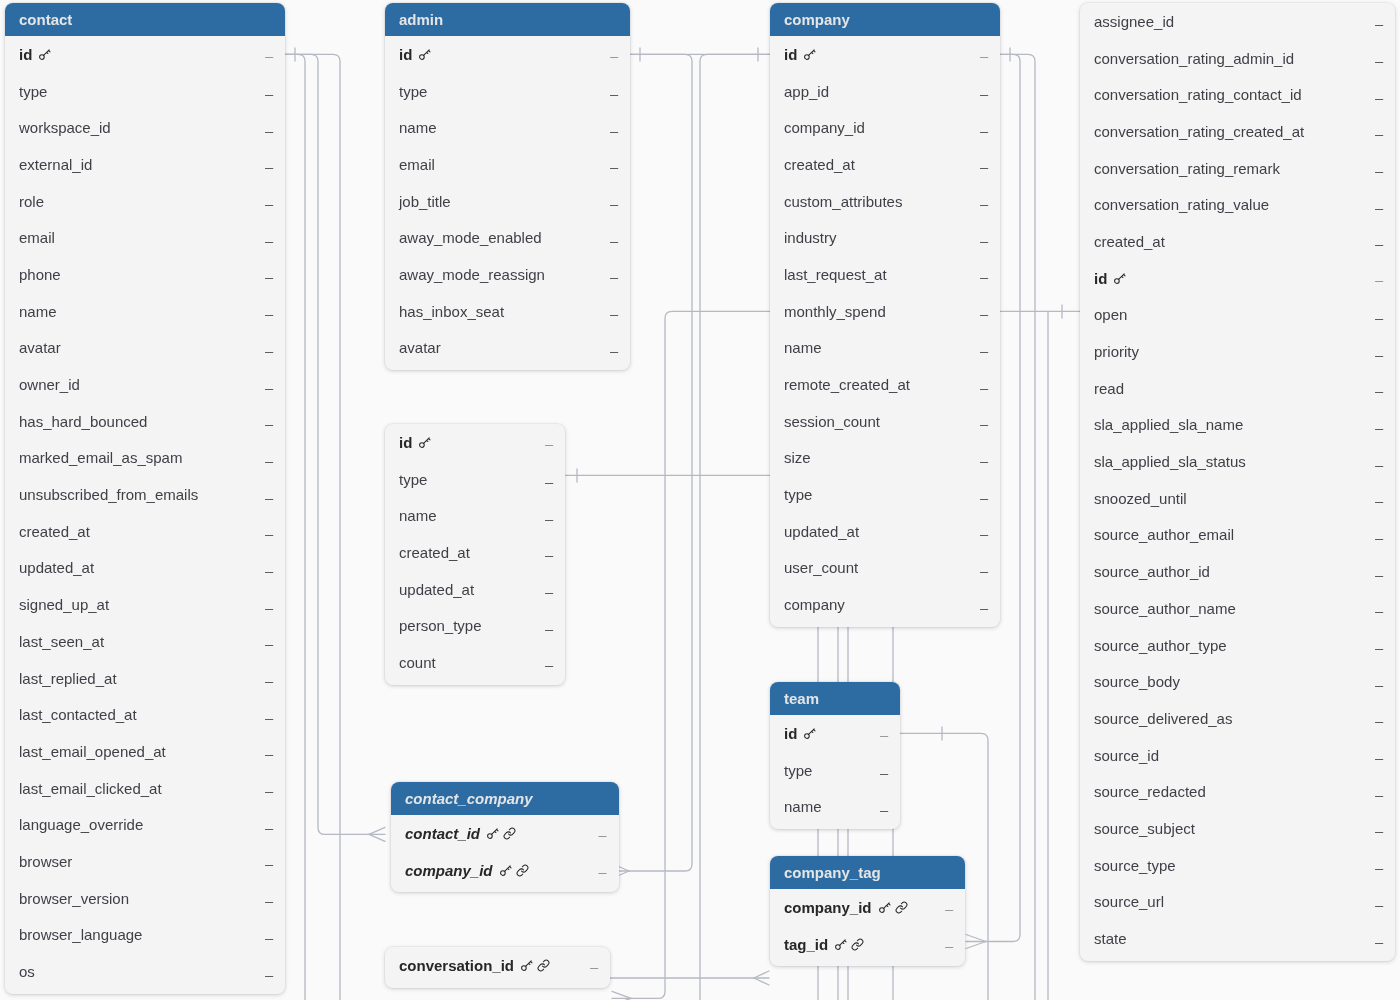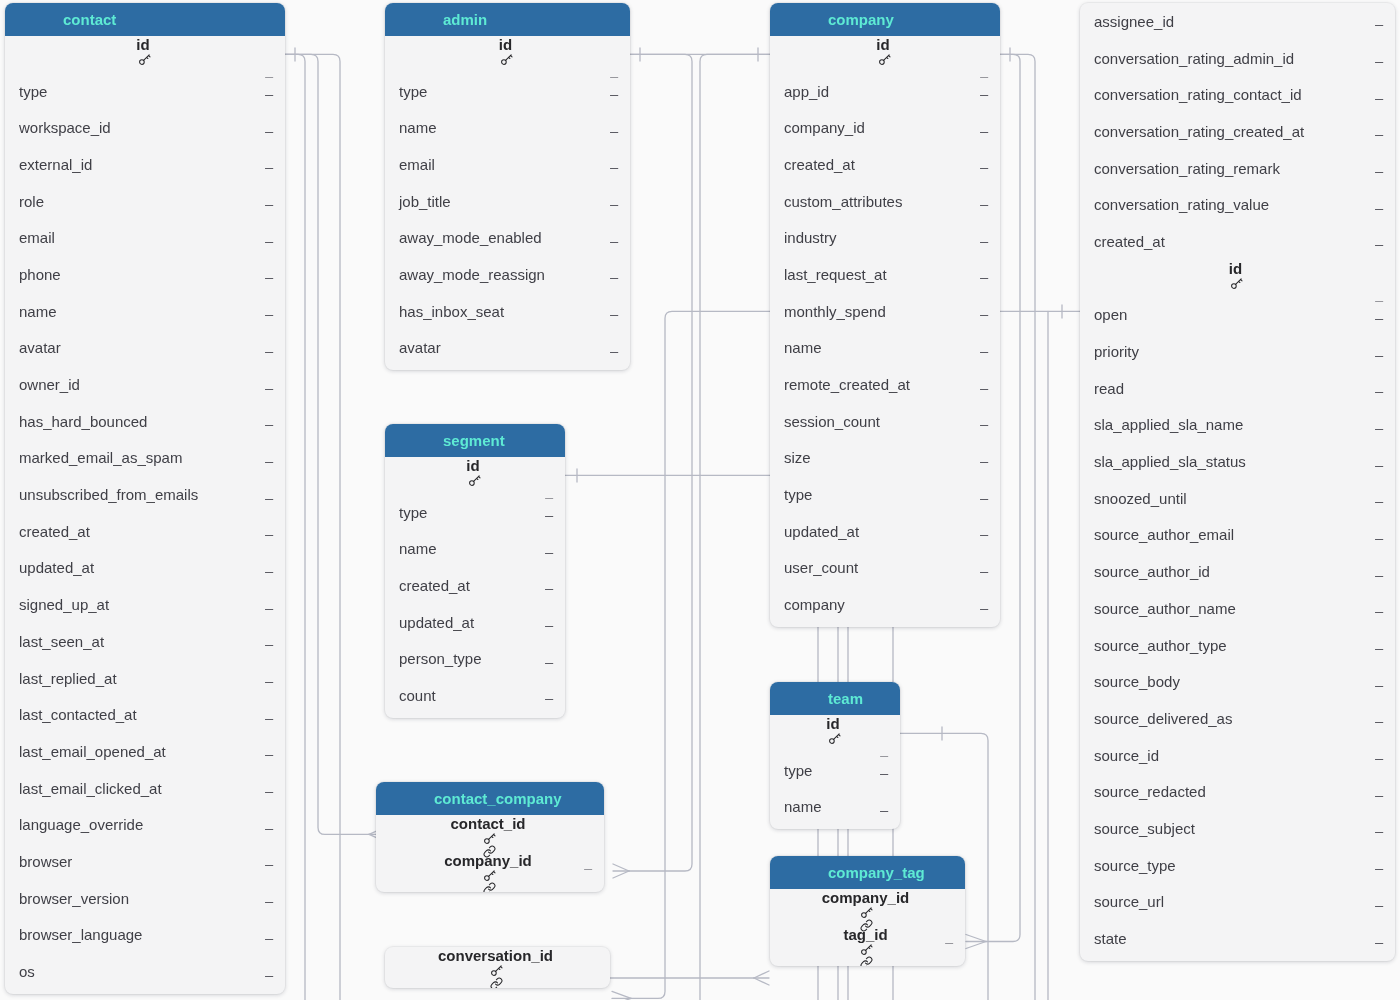--- a/index.html
+++ b/index.html
@@ -25,35 +25,34 @@
     box-shadow:0 1px 4px rgba(15,23,42,.18), 0 0 0 1px rgba(0,0,0,.03);
     overflow:hidden;
   }
   .t-header{
     height:33px;
     background:var(--header-bg,#2d6ca3);
     display:flex;align-items:center;
     padding:0 14px;
   }
   .t-title{
-    color:#5eead4;font-size:15px;font-weight:700;
+    color:#e5e5e5;font-size:15px;font-weight:700;
     white-space:nowrap;
-    margin-left:44px;
   }
   .t-body{padding:0 0 4px 0;}
   .t-row{
     height:36.7px;
     display:flex;align-items:center;
     padding:0 12px 0 14px;
     font-size:15px;
     color:var(--field-color,#3f3f46);
     white-space:nowrap;
   }
   .t-row .f-name{margin-right:6px;}
-  .t-row.pk{font-weight:700;color:var(--pk-color,#27272a);flex-direction:column;}
+  .t-row.pk{font-weight:700;color:var(--pk-color,#27272a);}
   .icon{width:13px;height:13px;margin-right:4px;flex:0 0 auto;}
   .icon circle,.icon path{fill:none;stroke:currentColor;stroke-width:1.9;stroke-linecap:round;stroke-linejoin:round;}
   .f-dash{
     margin-left:auto;
     color:var(--dash-color,#52525b);
     font-size:14px;
     transform:translateY(-3px);
   }
 </style>
 </head>
@@ -294,23 +293,20 @@
         <span class="f-dash">_</span>
       </div>
         <div class="t-row">
         <span class="f-name">avatar</span>
 
         <span class="f-dash">_</span>
       </div>
       </div>
   </div>
     <div class="table" style="left: 385px; top: 424px; width: 180px;">
-    <div class="t-header">
-      <span class="t-title">segment</span>
-    </div>
     <div class="t-body">
 
     <div class="t-row pk">
         <span class="f-name">id</span>
         <svg class="icon" viewBox="0 0 24 24">
           <circle cx="7.2" cy="16.8" r="4.3"></circle>
           <path d="M10.3 13.7 L20.6 3.4 M19.5 4.5 l2.7 2.7 M16 8 l2.3 2.3"></path>
         </svg>
 
         <span class="f-dash">_</span>
@@ -340,21 +336,21 @@
 
         <span class="f-dash">_</span>
       </div>
         <div class="t-row">
         <span class="f-name">count</span>
 
         <span class="f-dash">_</span>
       </div>
       </div>
   </div>
-    <div class="table" style="left: 376px; top: 782px; width: 228px;">
+    <div class="table" style="left: 391px; top: 782px; width: 228px; font-style: italic;">
     <div class="t-header">
       <span class="t-title">contact_company</span>
     </div>
     <div class="t-body">
 
     <div class="t-row pk">
         <span class="f-name">contact_id</span>
         <svg class="icon" viewBox="0 0 24 24">
           <circle cx="7.2" cy="16.8" r="4.3"></circle>
           <path d="M10.3 13.7 L20.6 3.4 M19.5 4.5 l2.7 2.7 M16 8 l2.3 2.3"></path>

